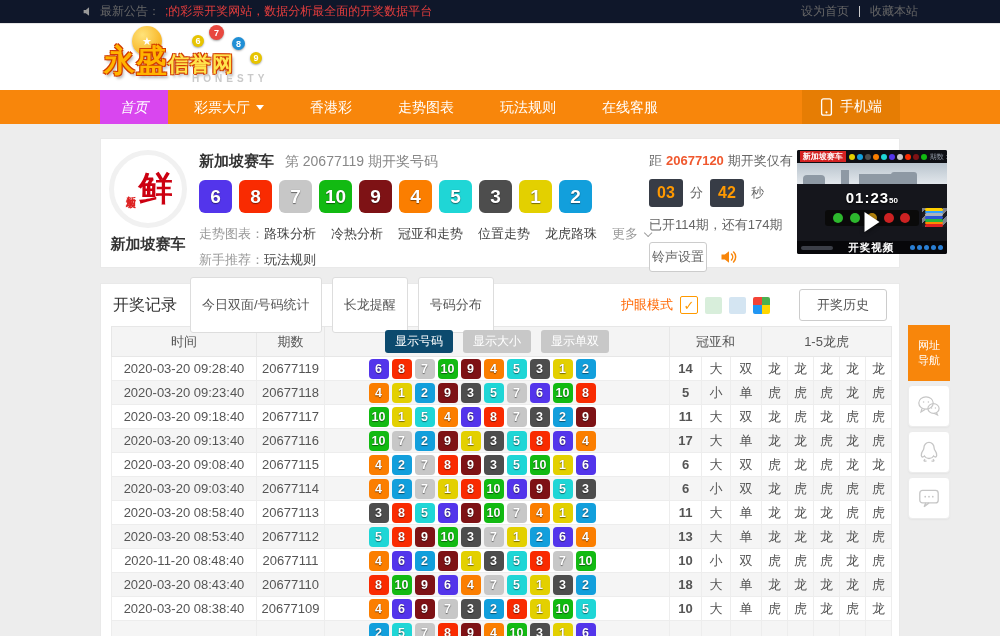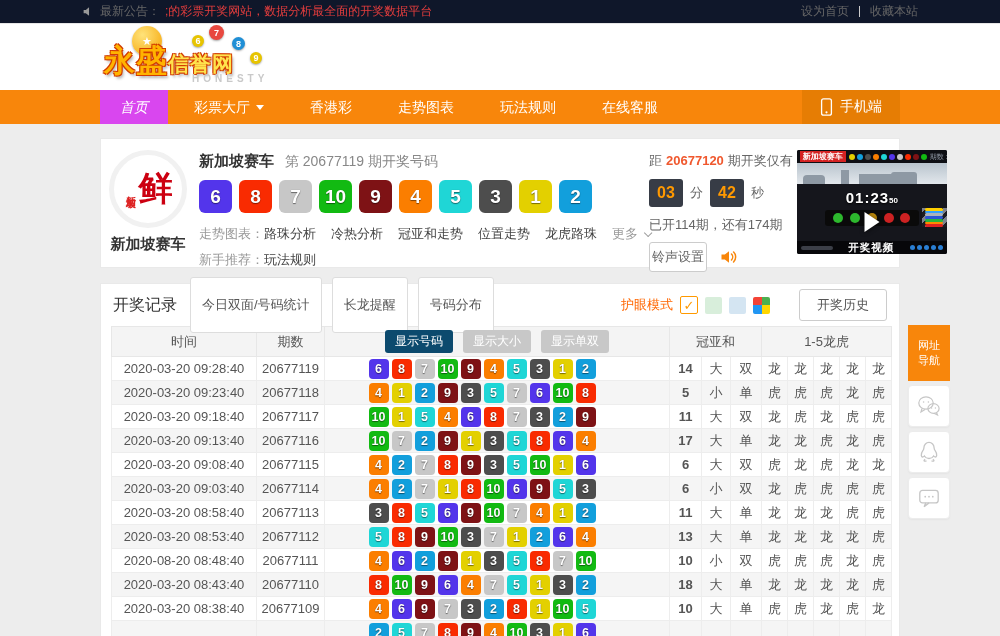--- a/index.html
+++ b/index.html
@@ -441,21 +441,21 @@
             <td class="c-sum">13</td>
             <td class="t-red">大</td>
             <td class="t-blue">单</td>
             <td class="t-red">龙</td>
             <td class="t-red">龙</td>
             <td class="t-red">龙</td>
             <td class="t-red">龙</td>
             <td class="t-blue">虎</td>
           </tr>
           <tr>
-            <td class="c-time">2020-08-20 08:48:40</td>
+            <td class="c-time">2020-11-20 08:48:40</td>
             <td class="c-issue">20677111</td>
             <td class="c-nums"><span class="ball small" style="background: rgb(251, 126, 0);">4</span><span class="ball small" style="background: rgb(83, 53, 235);">6</span><span class="ball small" style="background: rgb(18, 159, 220);">2</span><span class="ball small" style="background: rgb(126, 18, 21);">9</span><span class="ball small" style="background: rgb(227, 208, 0);">1</span><span class="ball small" style="background: rgb(77, 77, 77);">3</span><span class="ball small" style="background: rgb(31, 214, 214);">5</span><span class="ball small" style="background: rgb(249, 43, 1);">8</span><span class="ball small" style="background: rgb(199, 199, 199);">7</span><span class="ball small" style="background: rgb(18, 186, 18);">10</span></td>
             <td class="c-sum">10</td>
             <td class="t-blue">小</td>
             <td class="t-red">双</td>
             <td class="t-blue">虎</td>
             <td class="t-blue">虎</td>
             <td class="t-blue">虎</td>
             <td class="t-red">龙</td>
             <td class="t-blue">虎</td>

